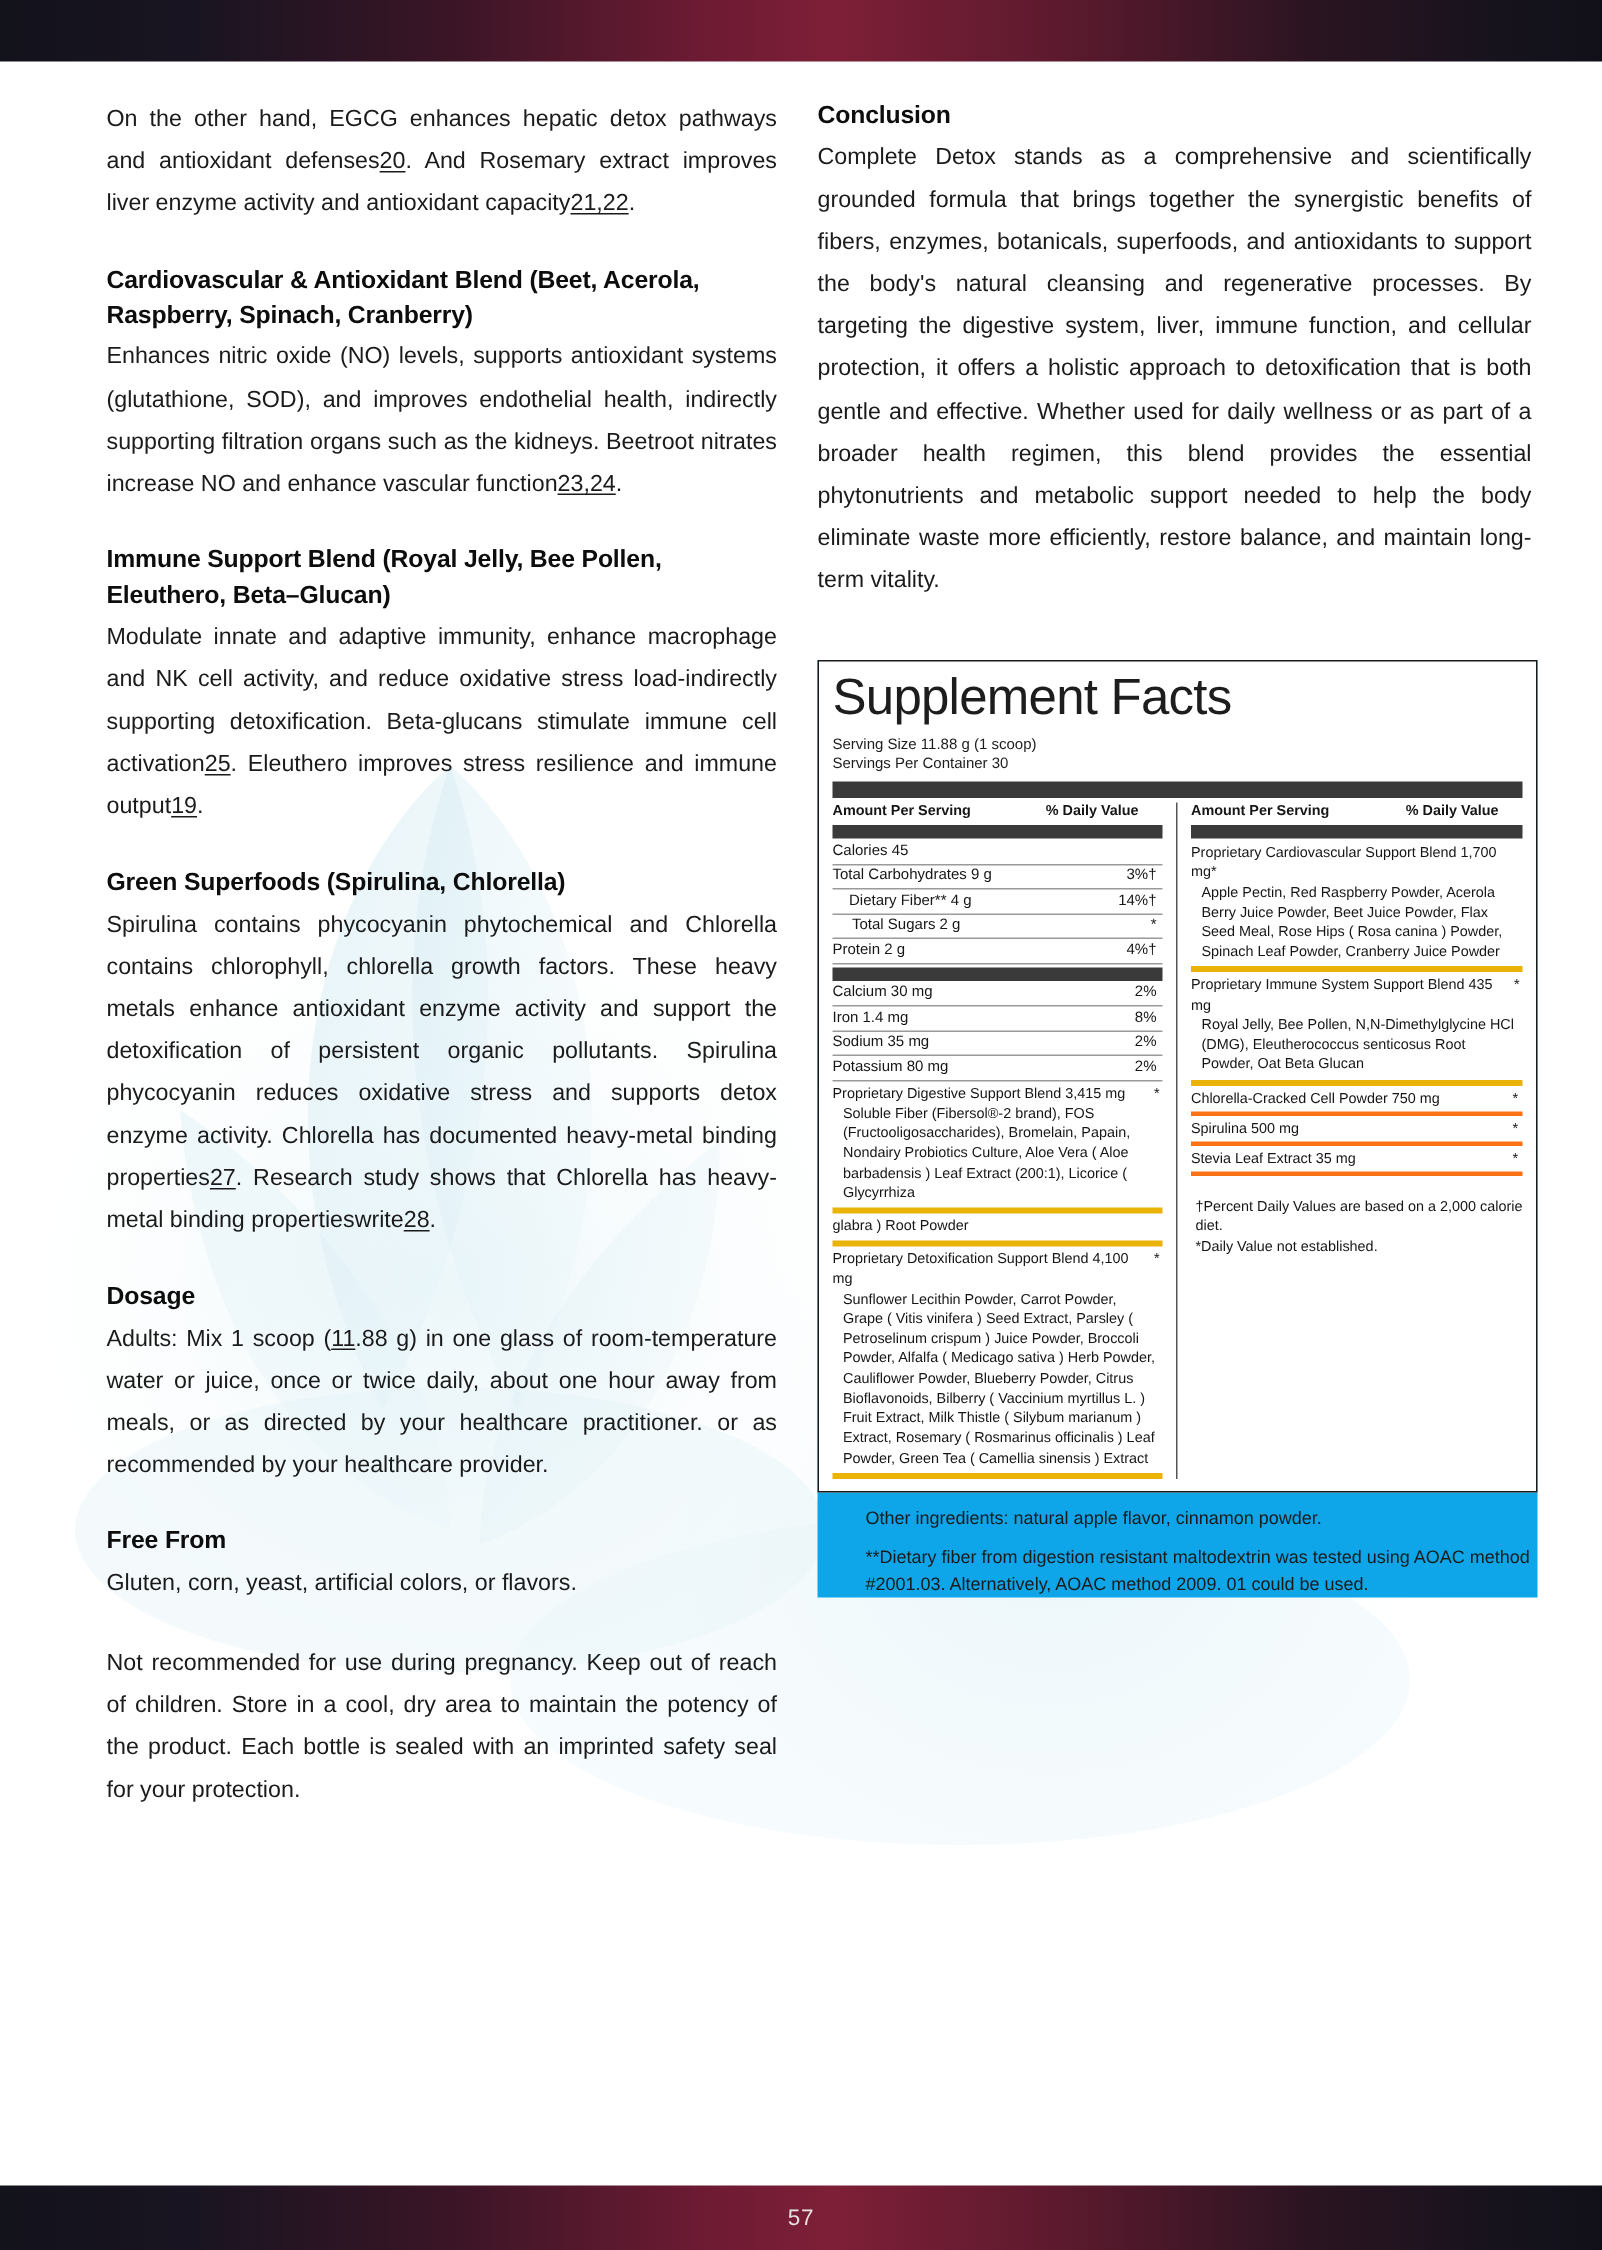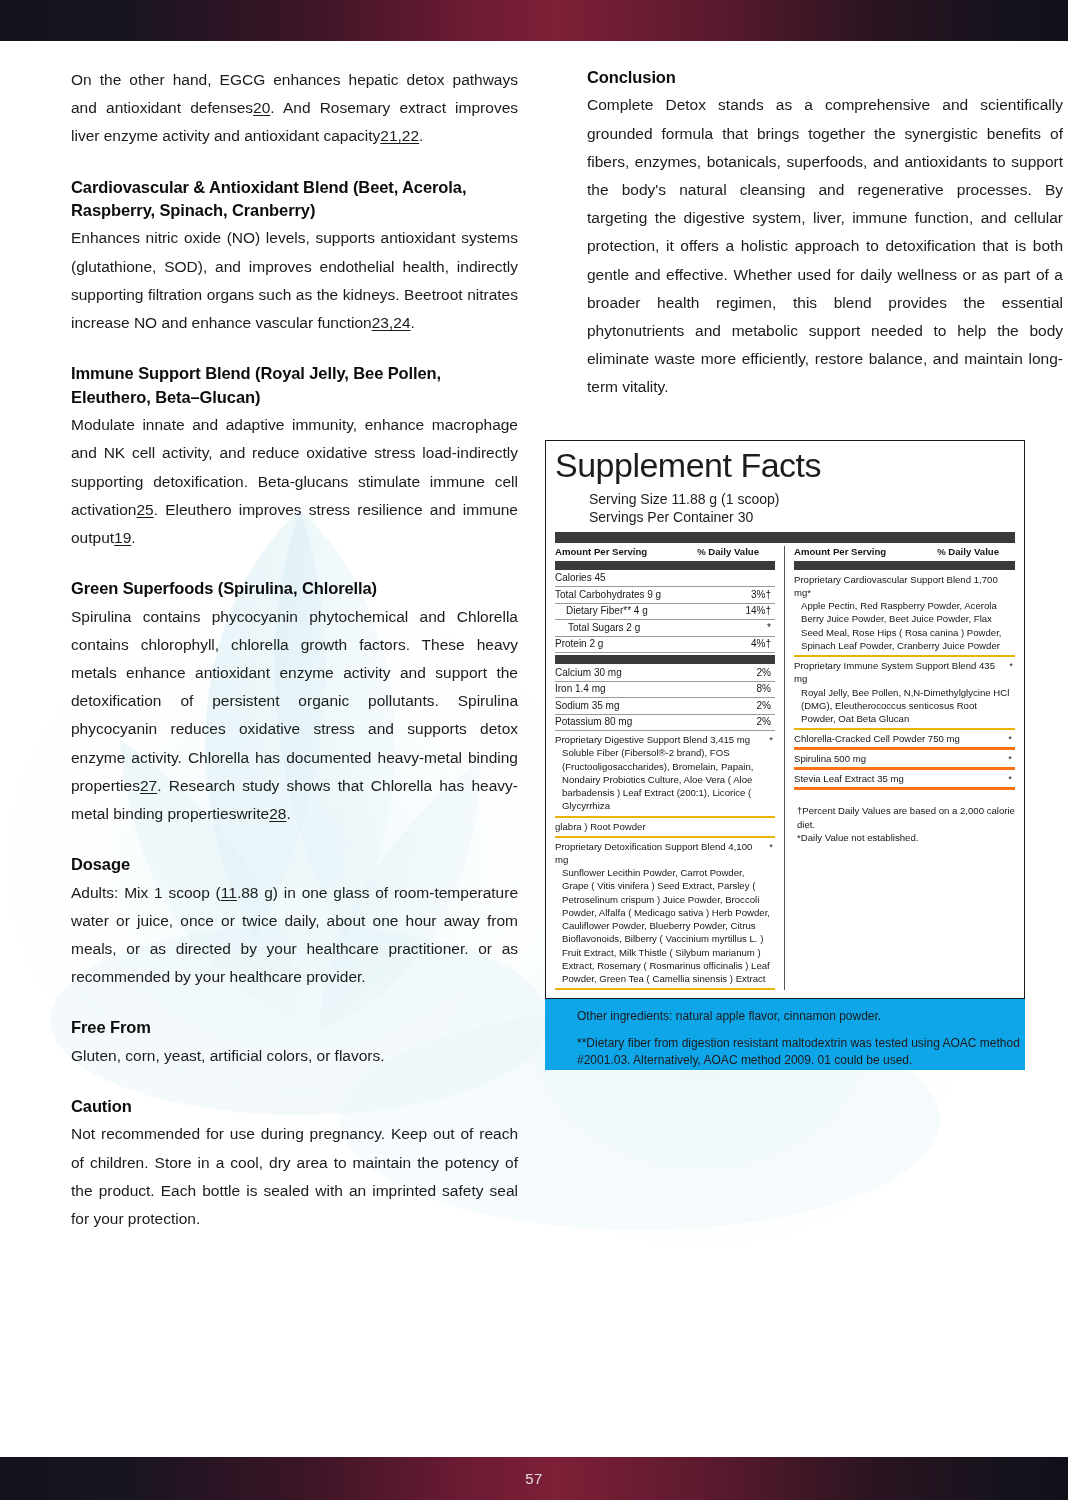--- a/index.html
+++ b/index.html
@@ -69,21 +69,20 @@
     position: absolute;
     left: 59px;
     top: 25px;
     width: 447px;
   }
   .col-right {
     position: absolute;
     left: 533px;
     top: 25px;
     width: 476px;
-    margin-left: 42px;
   }
 
   h3.section-head {
     font-size: 16.5px;
     font-weight: bold;
     line-height: 1.42;
     margin: 0 0 2px 0;
     color: #0d0d0d;
     letter-spacing: -0.1px;
   }
@@ -117,24 +116,23 @@
   }
   .sf-title {
     font-size: 34px;
     font-weight: normal;
     letter-spacing: -0.5px;
     line-height: 1.05;
     margin: 0 0 6px 0;
     color: #1d1d1d;
   }
   .sf-serving {
-    font-size: 14px;
+    font-size: 10px;
     line-height: 1.32;
     color: #1d1d1d;
-    margin-left: 34px;
   }
   .sf-rule-thick {
     height: 11px;
     background: #3a3a3a;
     margin: 5px 0 3px 0;
   }
   .sf-cols {
     display: flex;
     gap: 0;
   }
@@ -168,21 +166,21 @@
     padding: 1.5px 0 1.5px 0;
     line-height: 1.25;
   }
   .nut-row .val { padding-right: 4px; white-space: nowrap; }
   .nut-row.ind1 { padding-left: 11px; }
   .nut-row.ind2 { padding-left: 13px; }
   .blend-row {
     font-size: 9.6px;
     line-height: 1.38;
     color: #161616;
-    border-bottom: 2px solid #eab308;
+    border-bottom: 4px solid #eab308;
     padding: 2px 0 3px 0;
     position: relative;
   }
   .blend-row .star {
     position: absolute;
     right: 2px;
     top: 2px;
     font-size: 9.6px;
   }
   .blend-name { display: block; padding-right: 16px; }
@@ -270,21 +268,20 @@
         <h3 class="section-head">Dosage</h3>
         <p class="body">Adults: Mix 1 scoop (<span class="ref">11</span>.88 g) in one glass of room-temperature water or juice, once or twice daily, about one hour away from meals, or as directed by your healthcare practitioner. or as recommended by your healthcare provider.</p>
       </div>
 
       <div class="blk">
         <h3 class="section-head">Free From</h3>
         <p class="body">Gluten, corn, yeast, artificial colors, or flavors.</p>
       </div>
 
       <div class="blk">
-        <h3 class="section-head">Caution</h3>
         <p class="body">Not recommended for use during pregnancy. Keep out of reach of children. Store in a cool, dry area to maintain the potency of the product. Each bottle is sealed with an imprinted safety seal for your protection.</p>
       </div>
 
     </div>
 
     <div class="col-right">
       <div class="blk">
         <h3 class="section-head">Conclusion</h3>
         <p class="body">Complete Detox stands as a comprehensive and scientifically grounded formula that brings together the synergistic benefits of fibers, enzymes, botanicals, superfoods, and antioxidants to support the body's natural cleansing and regenerative processes. By targeting the digestive system, liver, immune function, and cellular protection, it offers a holistic approach to detoxification that is both gentle and effective. Whether used for daily wellness or as part of a broader health regimen, this blend provides the essential phytonutrients and metabolic support needed to help the body eliminate waste more efficiently, restore balance, and maintain long-term vitality.</p>
       </div>

